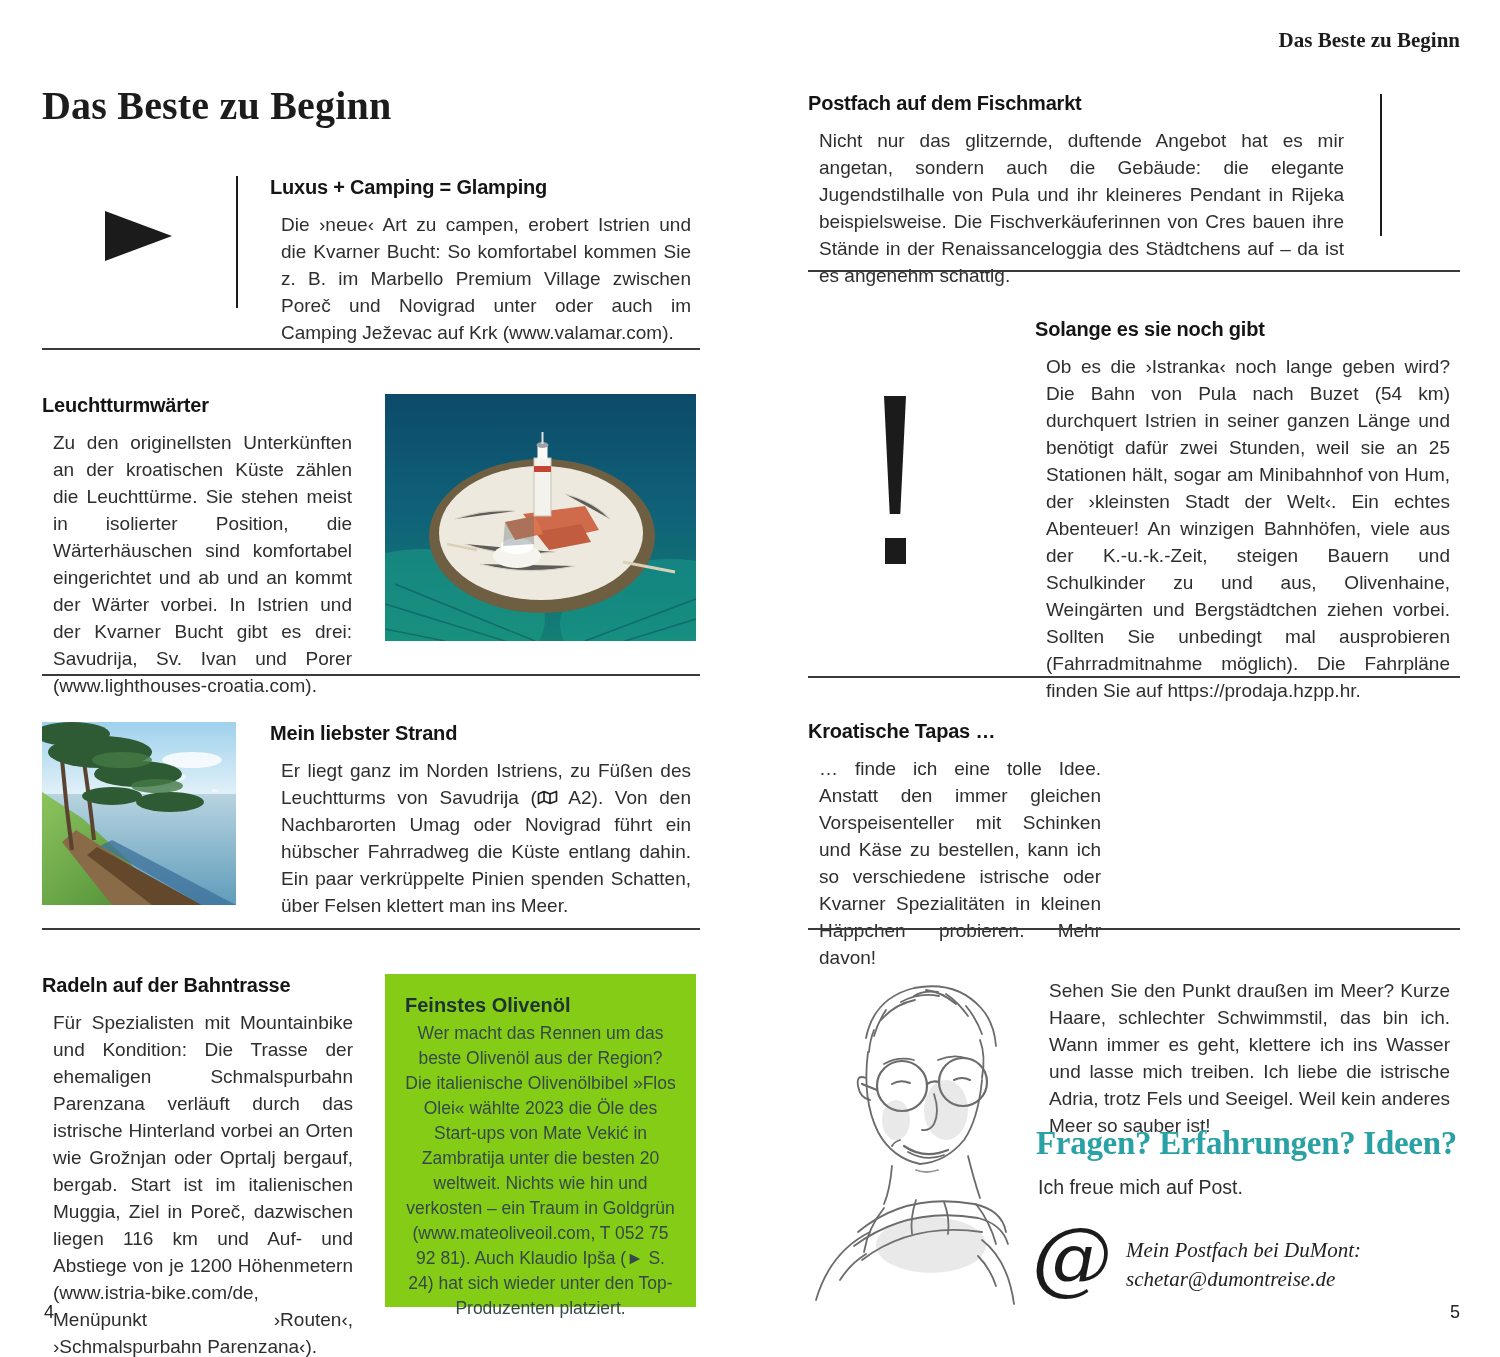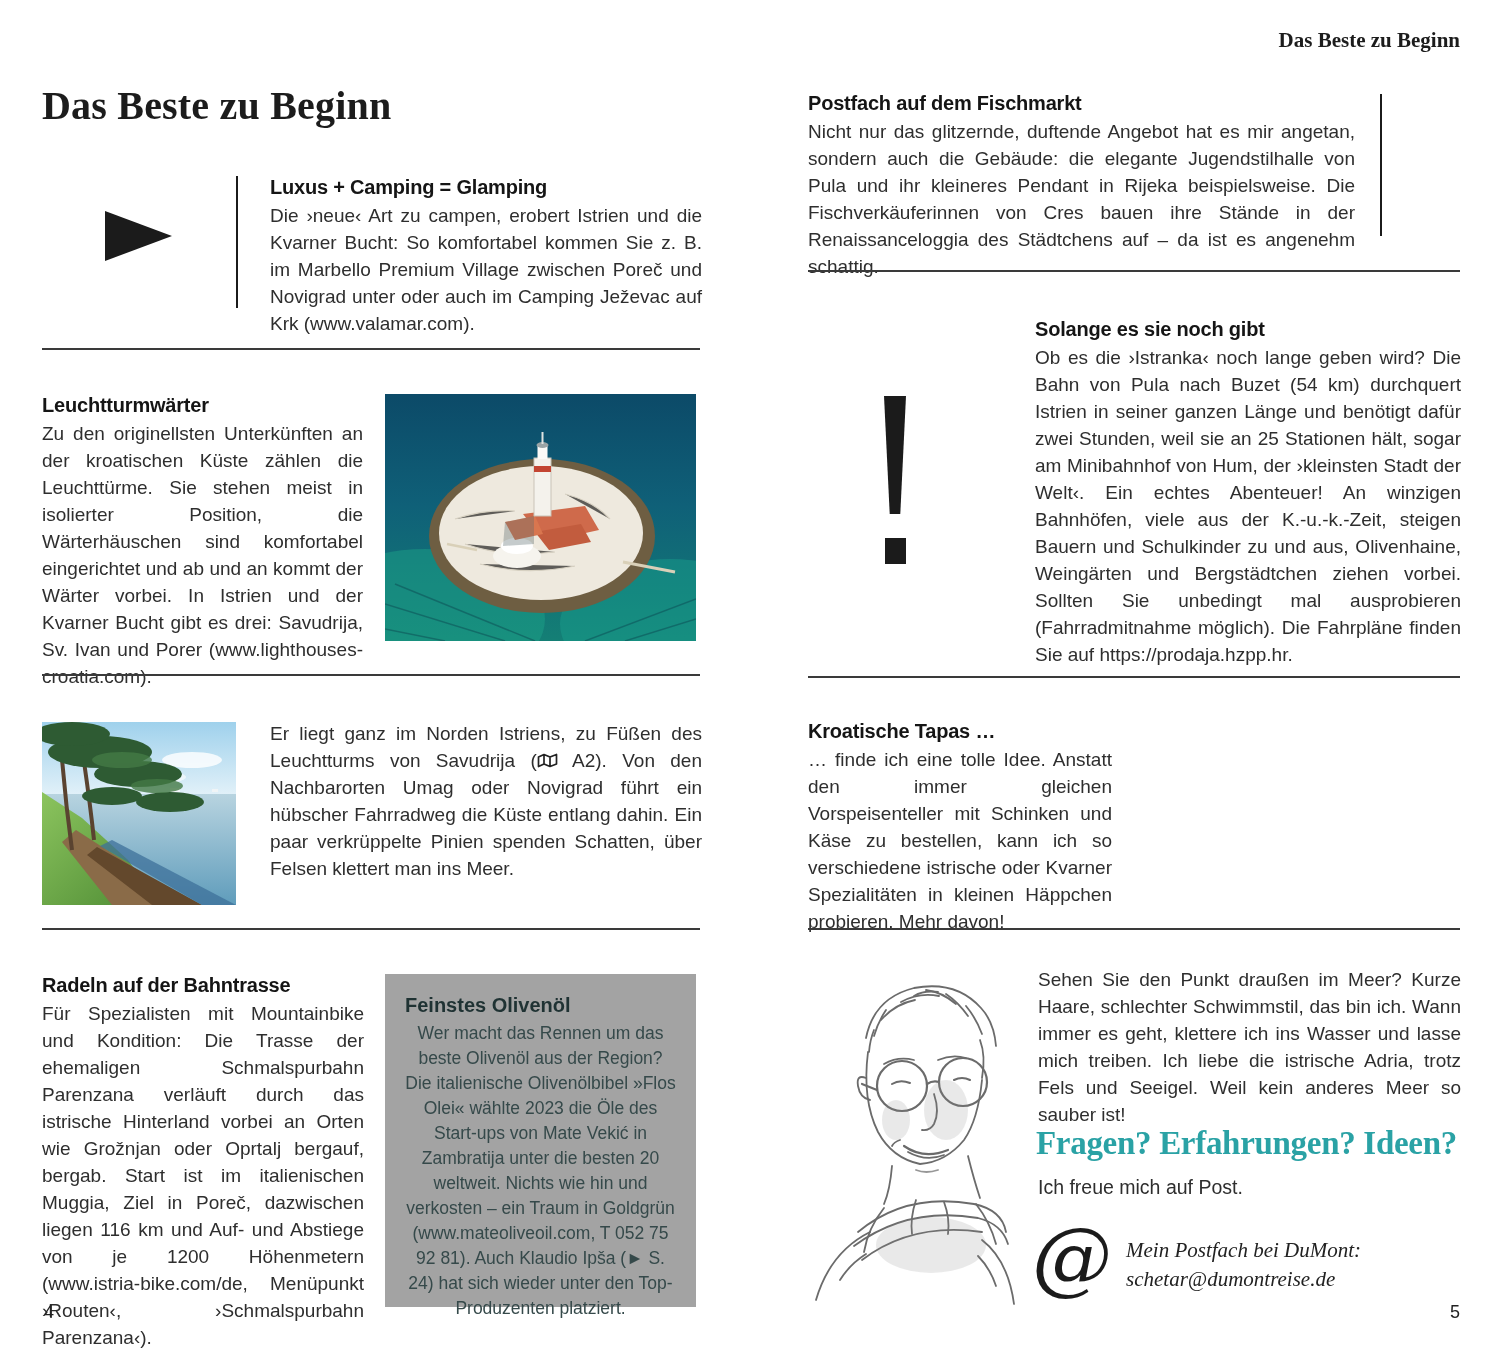--- a/index.html
+++ b/index.html
@@ -1,31 +1,31 @@
 <!DOCTYPE html>
 <html lang="de"><head>
 <meta charset="utf-8">
 <style>
   html,body{margin:0;padding:0;background:#ffffff;}
   .sheet{position:relative;width:1500px;height:1357px;background:#ffffff;overflow:hidden;
          font-family:"Liberation Sans", sans-serif;color:#2a2a2a;}
   .abs{position:absolute;}
-  .body-text{font-size:19px;line-height:27px;text-align:justify;color:#2e2e2e;margin:0;
+  .body-text{font-size:19px;line-height:27px;text-align:justify;color:#2e2e2e;margin:11px;
              hyphens:auto;-webkit-hyphens:auto;}
   .sec-head{font-size:20px;line-height:26px;font-weight:700;color:#151515;letter-spacing:-0.2px;margin:0 0 2px 0;}
   .rule{position:absolute;height:2px;background:#3a3a3a;}
   .vline{position:absolute;width:2px;background:#1b1b1b;}
   .page-title{font-family:"Liberation Serif", serif;font-size:40px;line-height:44px;font-weight:700;
               color:#1c1c1c;margin:0;letter-spacing:0.2px;}
   .running-head{font-family:"Liberation Serif", serif;font-size:21px;font-weight:700;color:#1c1c1c;}
   .page-num{font-size:18px;color:#222;}
   .tri{width:0;height:0;border-top:25px solid transparent;border-bottom:25px solid transparent;
        border-left:67px solid #1b1b1b;}
   .photo{display:block;}
-  .info-box{background:#a3a3a3;box-sizing:border-box;padding:18px 20px;}
+  .info-box{background:#84cc16;box-sizing:border-box;padding:18px 20px;}
   .info-head{font-size:20px;line-height:26px;font-weight:700;color:#1f3233;margin:0 0 3px 0;}
   .info-body{font-size:17.5px;line-height:25px;color:#35494a;margin:0;text-align:center;}
   .excl-bar{position:absolute;left:884px;top:396px;width:22px;height:118px;background:#1b1b1b;
             clip-path:polygon(0 0,100% 0,74% 100%,26% 100%);}
   .excl-dot{position:absolute;left:885px;top:538px;width:21px;height:26px;background:#1b1b1b;}
   .map-icon{display:inline-block;width:21px;height:15px;vertical-align:-1px;}
   .teal-head{font-family:"Liberation Serif", serif;font-size:33px;line-height:38px;font-weight:700;
              margin:0;color:#2AA2A5;letter-spacing:-0.3px;}
   .post-note{font-family:"Liberation Serif", serif;font-style:italic;font-size:21px;line-height:29px;color:#222;}
   .at-glyph{font-family:"DejaVu Serif", serif;font-style:italic;font-size:80px;line-height:80px;color:#1b1b1b;}
@@ -134,20 +134,21 @@
         <ellipse cx="70" cy="74" rx="30" ry="9"></ellipse>
       </g>
       <g fill="#447a45" opacity="0.8">
         <ellipse cx="80" cy="38" rx="30" ry="8"></ellipse>
         <ellipse cx="115" cy="64" rx="26" ry="7"></ellipse>
       </g>
     </svg>
   </div>
 
   <div class="abs" style="left:270px;top:720px;width:432px;">
+    <h2 class="sec-head">Mein liebster Strand</h2>
     <p class="body-text"><span>Er liegt ganz im Norden Istriens, zu Füßen des Leuchtturms von Savudrija (</span><span class="map-icon"><svg width="21" height="15" viewBox="0 0 21 15">
             <path d="M1.5,4 L7,1.5 L13,4 L19.5,1.5 L19.5,11 L13,13.5 L7,11 L1.5,13.5 Z M7,1.5 L7,11 M13,4 L13,13.5" fill="none" stroke="#222" stroke-width="1.7" stroke-linejoin="round"></path>
           </svg></span><span> A2). Von den Nachbarorten Umag oder Novigrad führt ein hübscher Fahrradweg die Küste entlang dahin. Ein paar verkrüppelte Pinien spenden Schatten, über Felsen klettert man ins Meer.</span></p>
   </div>
 
   <div class="rule" style="left:42px;top:928px;width:658px;"></div>
 
   <div class="abs" style="left:42px;top:972px;width:322px;">
     <h2 class="sec-head">Radeln auf der Bahntrasse</h2>
     <p class="body-text">Für Spezialisten mit Mountainbike und Kondition: Die Trasse der ehemaligen Schmalspurbahn Parenzana verläuft durch das istrische Hinterland vorbei an Orten wie Grožnjan oder Oprtalj bergauf, bergab. Start ist im italienischen Muggia, Ziel in Poreč, dazwischen liegen 116 km und Auf- und Abstiege von je 1200 Höhenmetern (www.istria-bike.com/de, Menüpunkt ›Routen‹, ›Schmalspurbahn Parenzana‹).</p>

